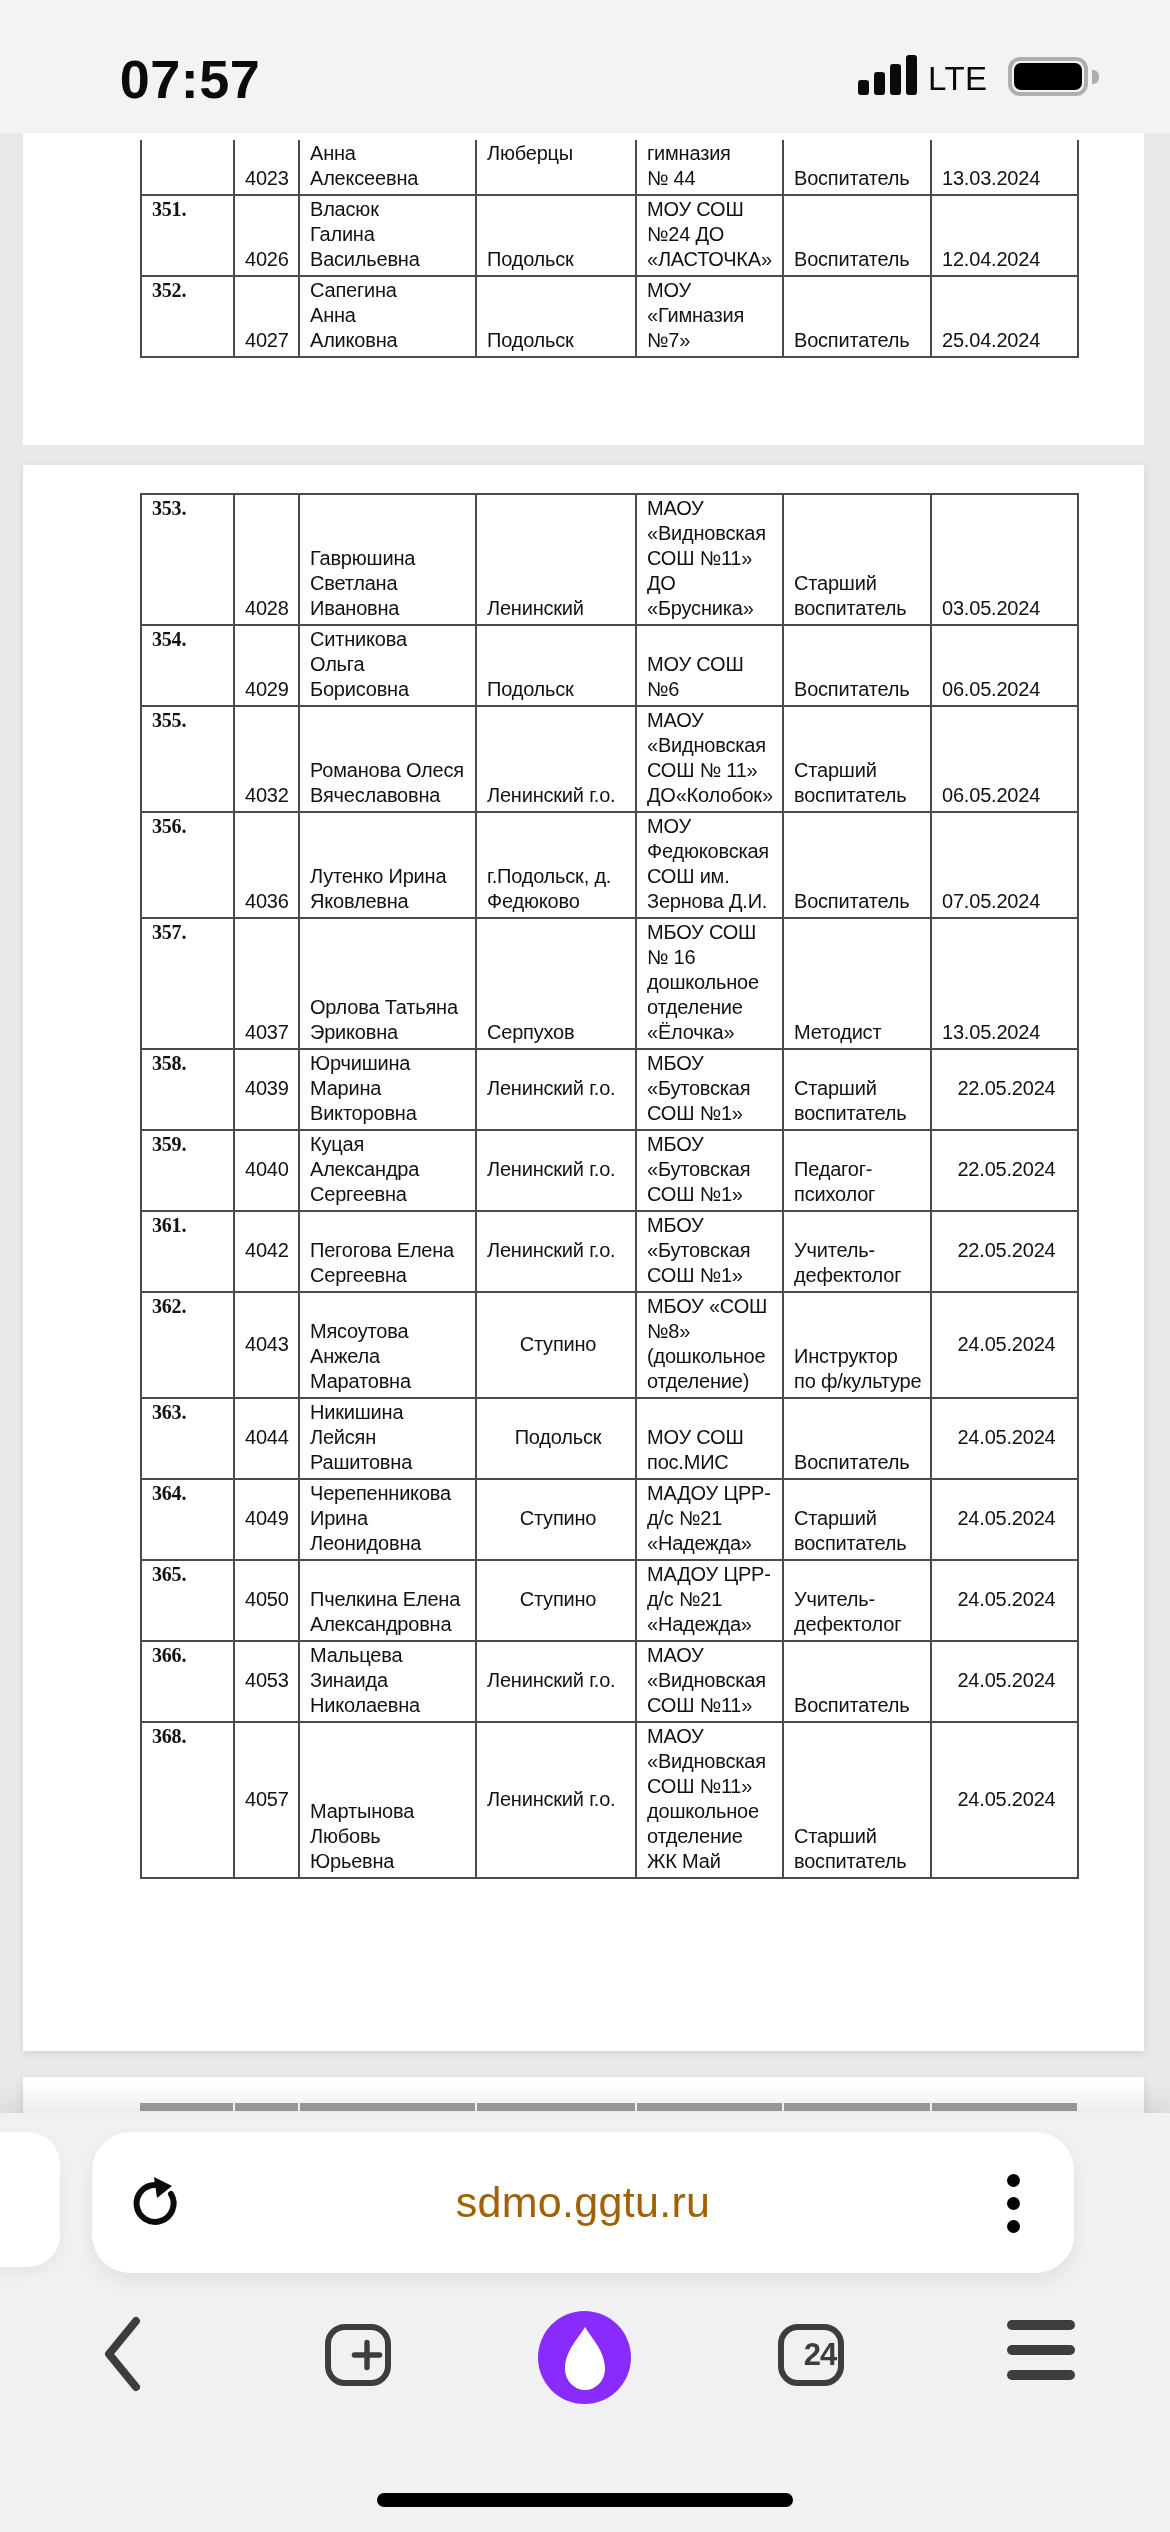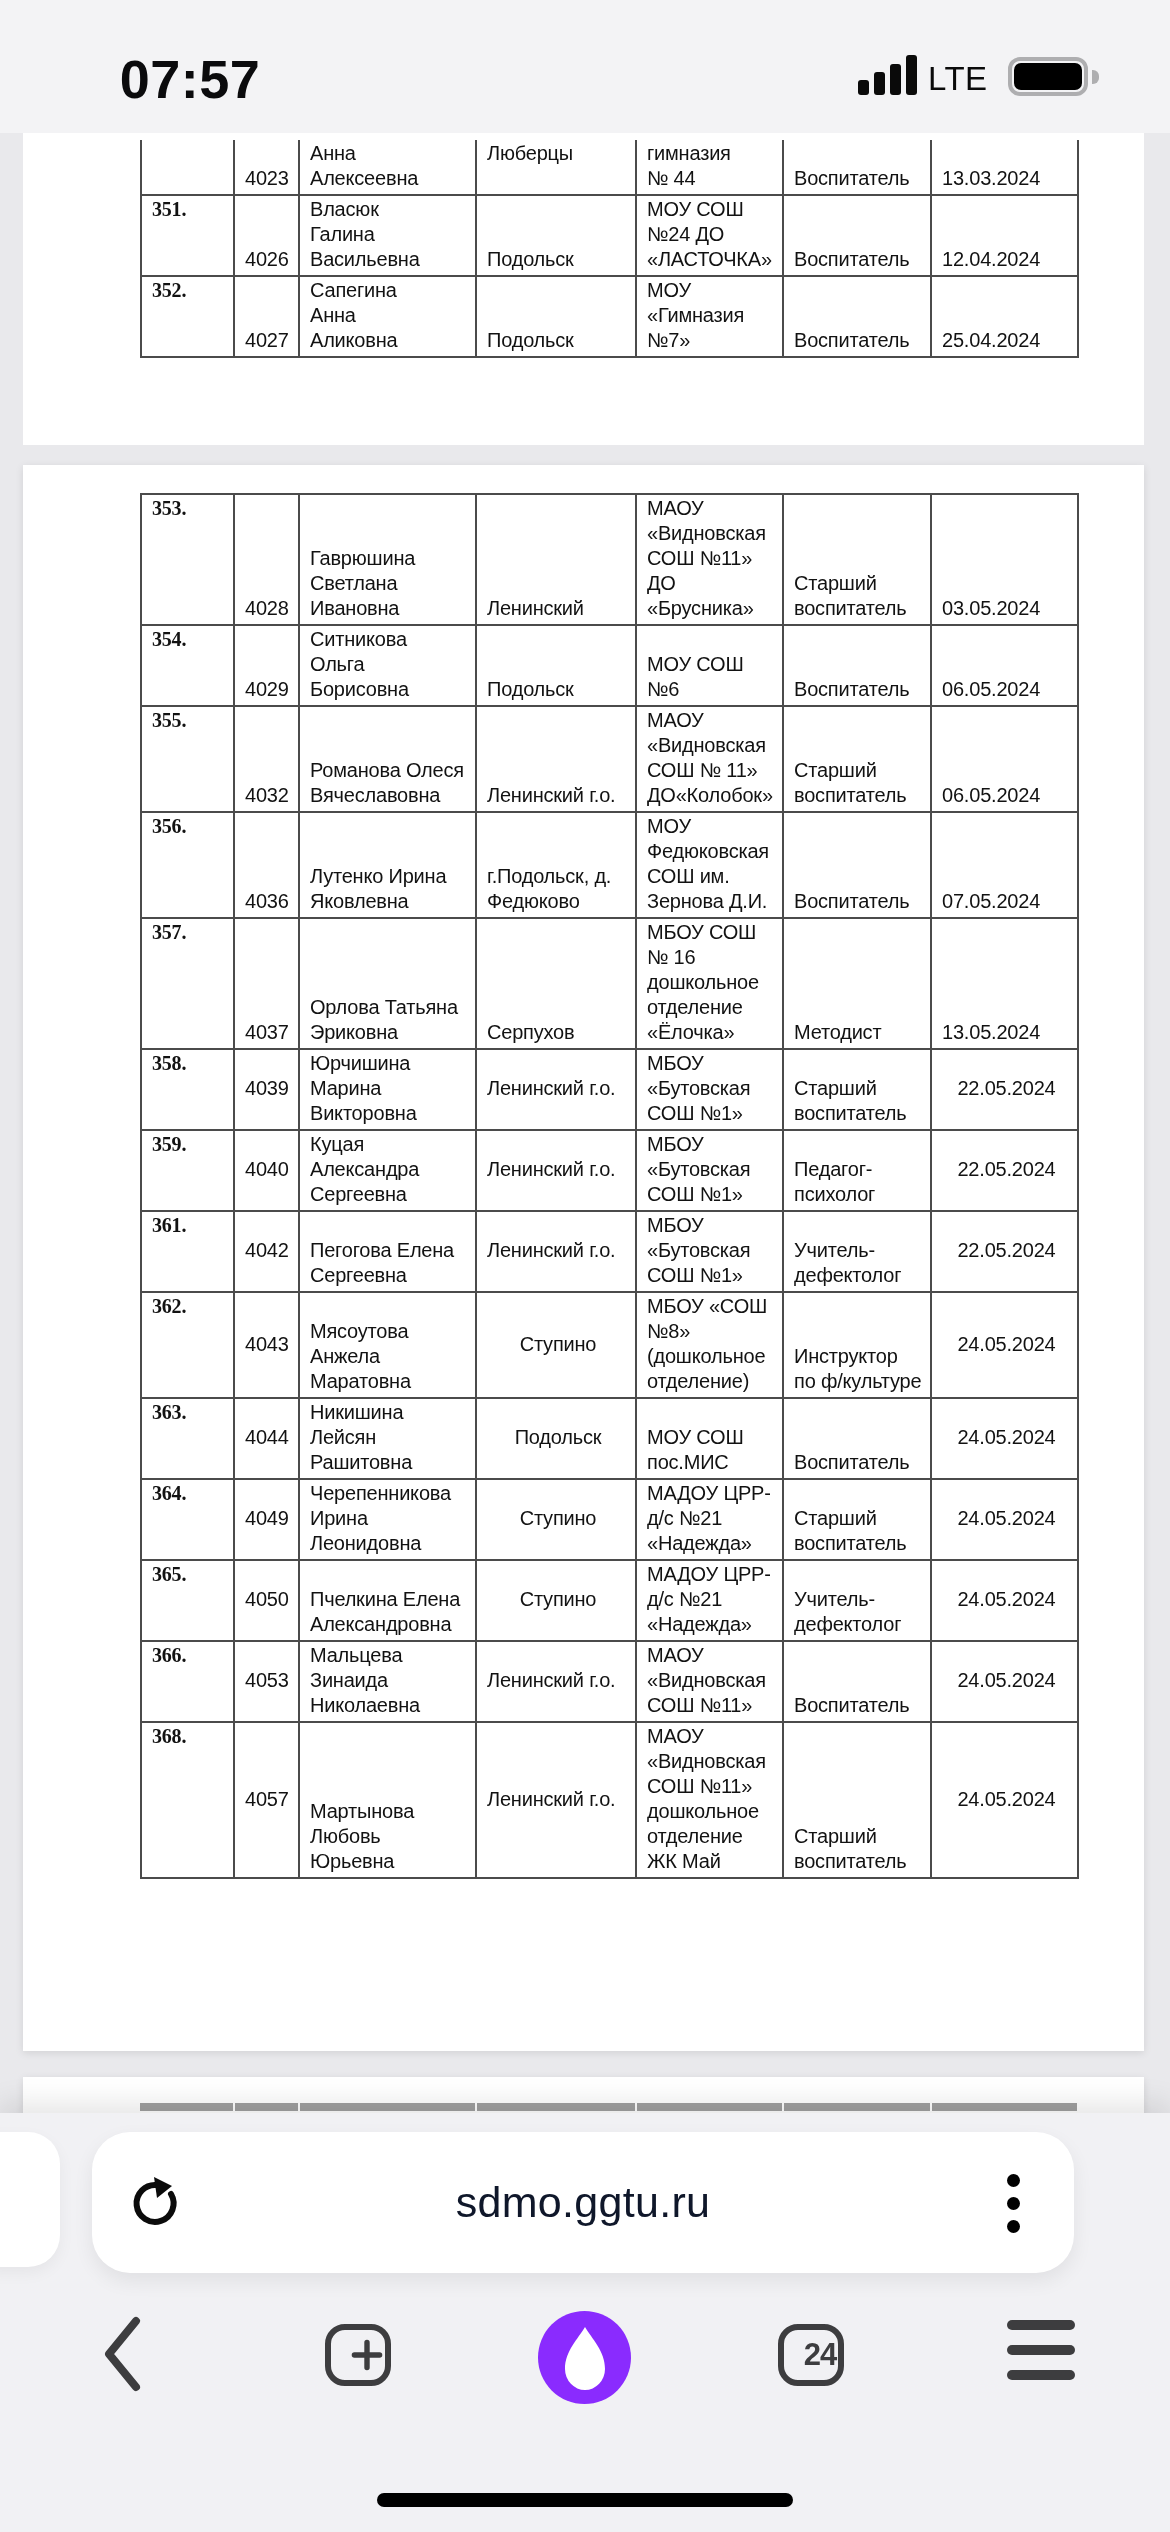--- a/index.html
+++ b/index.html
@@ -47,21 +47,21 @@
 
   
   .sheet { position:absolute; left:0; top:2113px; width:1170px; height:419px;
            background:#f1f1f4; box-shadow:0 -10px 26px rgba(0,0,0,.10); z-index:9; }
   .left-card { position:absolute; left:-34px; top:19px; width:94px; height:135px;
                background:#fff; border-radius:32px; box-shadow:0 6px 16px rgba(0,0,0,.05); }
   .addressbar { position:absolute; left:92px; top:19px; width:982px; height:141px;
                 background:#fff; border-radius:38px; box-shadow:0 8px 20px rgba(0,0,0,.07); }
   .reload-btn { position:absolute; left:38px; top:44px; width:54px; height:54px; }
   .url { position:absolute; left:0; right:0; top:0; height:141px; line-height:141px;
-         text-align:center; font-size:43px; color:#0f172a; letter-spacing:0.3px; }
+         text-align:center; font-size:43px; color:#a16207; letter-spacing:0.3px; }
   .kebab { position:absolute; right:52px; top:42px; width:16px; height:58px; }
   .kebab i { position:absolute; left:1px; width:13px; height:13px; border-radius:50%; background:#000; }
 
   .toolbar { position:absolute; left:0; top:195px; width:1170px; height:110px; }
   .tbtn { position:absolute; top:0; }
   .squircle { width:66px; height:62px; border:6px solid #3d3d3f; border-radius:20px;
               display:flex; align-items:center; justify-content:center; color:#3d3d3f;padding-left:18px; }
   .tabcount { font-size:31px; font-weight:700; letter-spacing:-1px; }
   .alice { width:93px; height:93px; background:#8a2bfe; border-radius:50%;
            display:flex; align-items:center; justify-content:center; }

